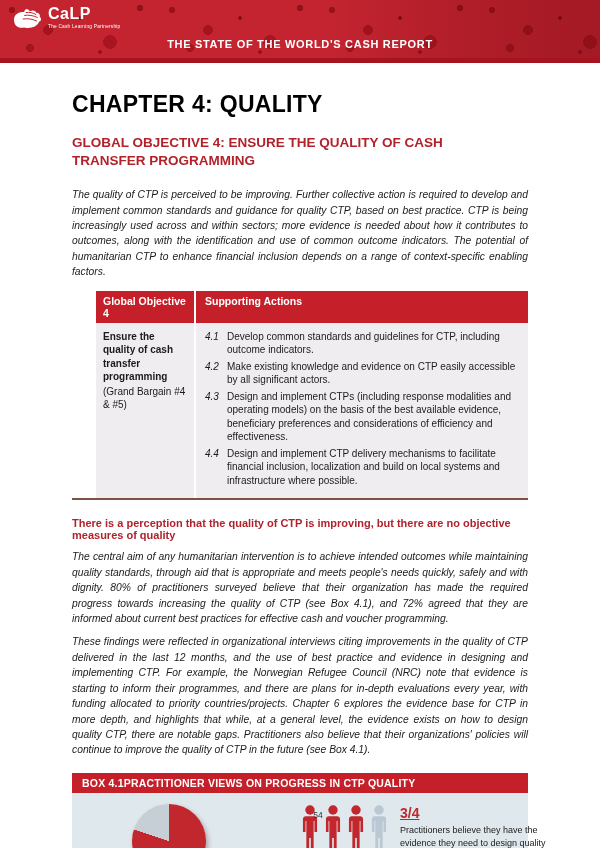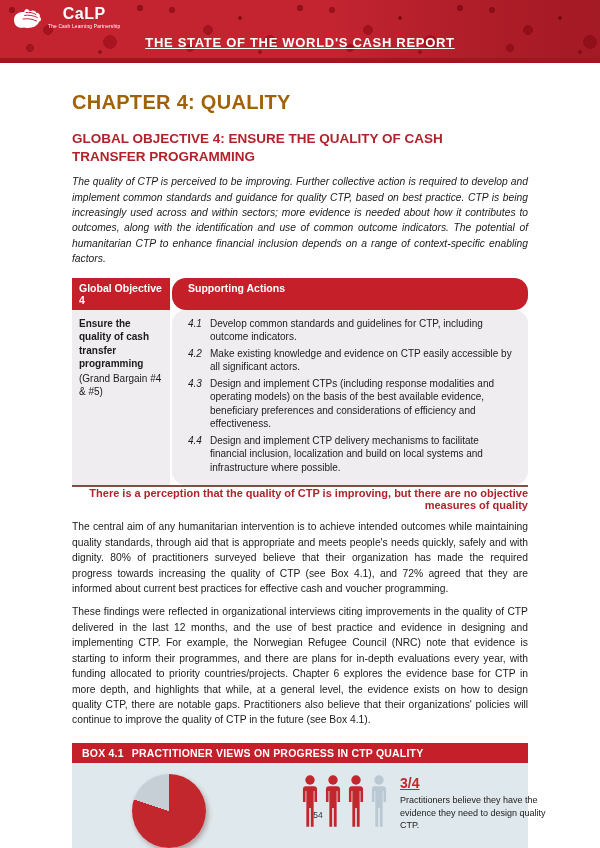--- a/index.html
+++ b/index.html
@@ -29,53 +29,53 @@
       radial-gradient(circle 3px at 12px 10px, rgba(140,10,20,.75) 97%, transparent),
       radial-gradient(circle 5px at 48px 30px, rgba(150,12,22,.7) 97%, transparent),
       radial-gradient(circle 2px at 80px 18px, rgba(120,8,16,.8) 97%, transparent),
       radial-gradient(circle 7px at 110px 42px, rgba(150,12,22,.6) 97%, transparent),
       radial-gradient(circle 3px at 140px 8px, rgba(130,10,18,.75) 97%, transparent),
       radial-gradient(circle 4px at 30px 48px, rgba(140,10,20,.6) 97%, transparent),
       radial-gradient(circle 2px at 100px 52px, rgba(130,10,18,.7) 97%, transparent);
     background-size:auto,160px 58px,160px 58px,160px 58px,160px 58px,160px 58px,160px 58px,160px 58px;
   }
   .banner-strip{height:5px;background:#a5141f;}
-  .logo{position:absolute;left:10px;top:6px;display:flex;align-items:flex-start;gap:4px;text-align:center;}
+  .logo{position:absolute;left:10px;top:6px;display:flex;align-items:flex-start;gap:4px;}
   .logo svg{width:34px;height:26px;}
   .logo-text .brand{color:#fff;font-weight:bold;font-size:16px;line-height:1;letter-spacing:.5px;}
   .logo-text .tagline{color:#fff;font-size:4.8px;margin-top:2px;letter-spacing:.2px;}
   .report-title{
     position:absolute;bottom:8px;left:0;width:100%;text-align:center;
-    color:#fff;font-size:13px;font-weight:bold;letter-spacing:.7px;text-decoration:underline;
+    color:#fff;font-size:11px;font-weight:bold;letter-spacing:.7px;
   }
   
   .content{padding:0 72px;}
-  .chapter-title{margin-top:28px;font-size:20px;font-weight:600;color:#a16207;letter-spacing:.3px;}
+  .chapter-title{margin-top:28px;font-size:23px;font-weight:600;color:#000000;letter-spacing:.3px;}
   .objective-heading{margin-top:16px;font-size:13.5px;font-weight:700;color:var(--accent-red);line-height:1.3;max-width:430px;}
-  .intro{margin-top:9px;font-style:italic;font-size:10.3px;line-height:1.5;text-align:justify;}
+  .intro{margin-top:18px;font-style:italic;font-size:10.3px;line-height:1.5;text-align:justify;}
   
   .obj-table{margin-top:11px;border-bottom:2px solid var(--border-brown);font-size:10px;}
-  .t-row{display:flex;}
+  .t-row{display:flex;margin-left:24px;}
   .t-cell-left{width:98px;flex:none;padding:4px 7px;}
   .t-divider{width:2px;flex:none;background:#fff;}
-  .t-cell-right{flex:1;padding:4px 16px;border-radius:14px;}
+  .t-cell-right{flex:1;padding:4px 9px;}
   .t-head .t-cell-left,.t-head .t-cell-right{background:var(--table-red);color:#fff;font-weight:bold;font-size:10.5px;padding-top:4px;padding-bottom:4px;}
   .t-body .t-cell-left,.t-body .t-cell-right{background:var(--table-body-bg);padding-top:7px;padding-bottom:8px;}
   .obj-bold{font-weight:bold;line-height:1.35;}
   .obj-note{line-height:1.35;margin-top:1px;}
   .action{display:flex;margin-bottom:3px;line-height:1.35;}
   .action .num{width:22px;flex:none;font-style:italic;}
   .action .txt{flex:1;}
   
-  .section-heading{font-size:11px;font-weight:700;color:var(--accent-red);text-align:right;}
-  .body-para{margin-top:8px;font-size:10.3px;line-height:1.5;text-align:justify;}
+  .section-heading{margin-top:17px;font-size:11px;font-weight:700;color:var(--accent-red);}
+  .body-para{margin-top:8px;font-size:10.3px;line-height:1.5;text-align:justify;font-style:italic;}
   
   .box{margin-top:15px;}
   .box-header{background:var(--table-red);color:#fff;font-weight:bold;font-size:10.5px;padding:4px 10px;letter-spacing:.2px;}
-  .box-header .box-label{margin-right:8px;}
+  .box-header .box-label{margin-right:0;}
   .box-body{background:var(--box-bg);border-bottom:3px solid #8a5b4b;padding:9px 14px 16px 16px;display:flex;}
   .box-left{width:200px;flex:none;}
   .pie{width:74px;height:74px;border-radius:50%;margin:2px 0 0 44px;box-shadow:2px 3px 5px rgba(80,30,30,.35);}
   .stat-value{font-size:16px;font-weight:bold;color:var(--pie-red);margin:12px 0 2px;}
   .stat-caption{font-size:9px;line-height:1.4;color:#232020;}
   .box-right{flex:1;padding-left:12px;display:flex;flex-direction:column;gap:25px;margin-top:3px;}
   .stat-row{display:flex;gap:11px;}
   .people{display:flex;gap:3px;align-items:flex-start;}
   .person{width:20px;height:53px;display:block;}
   .person-red{fill:var(--pie-red);}

